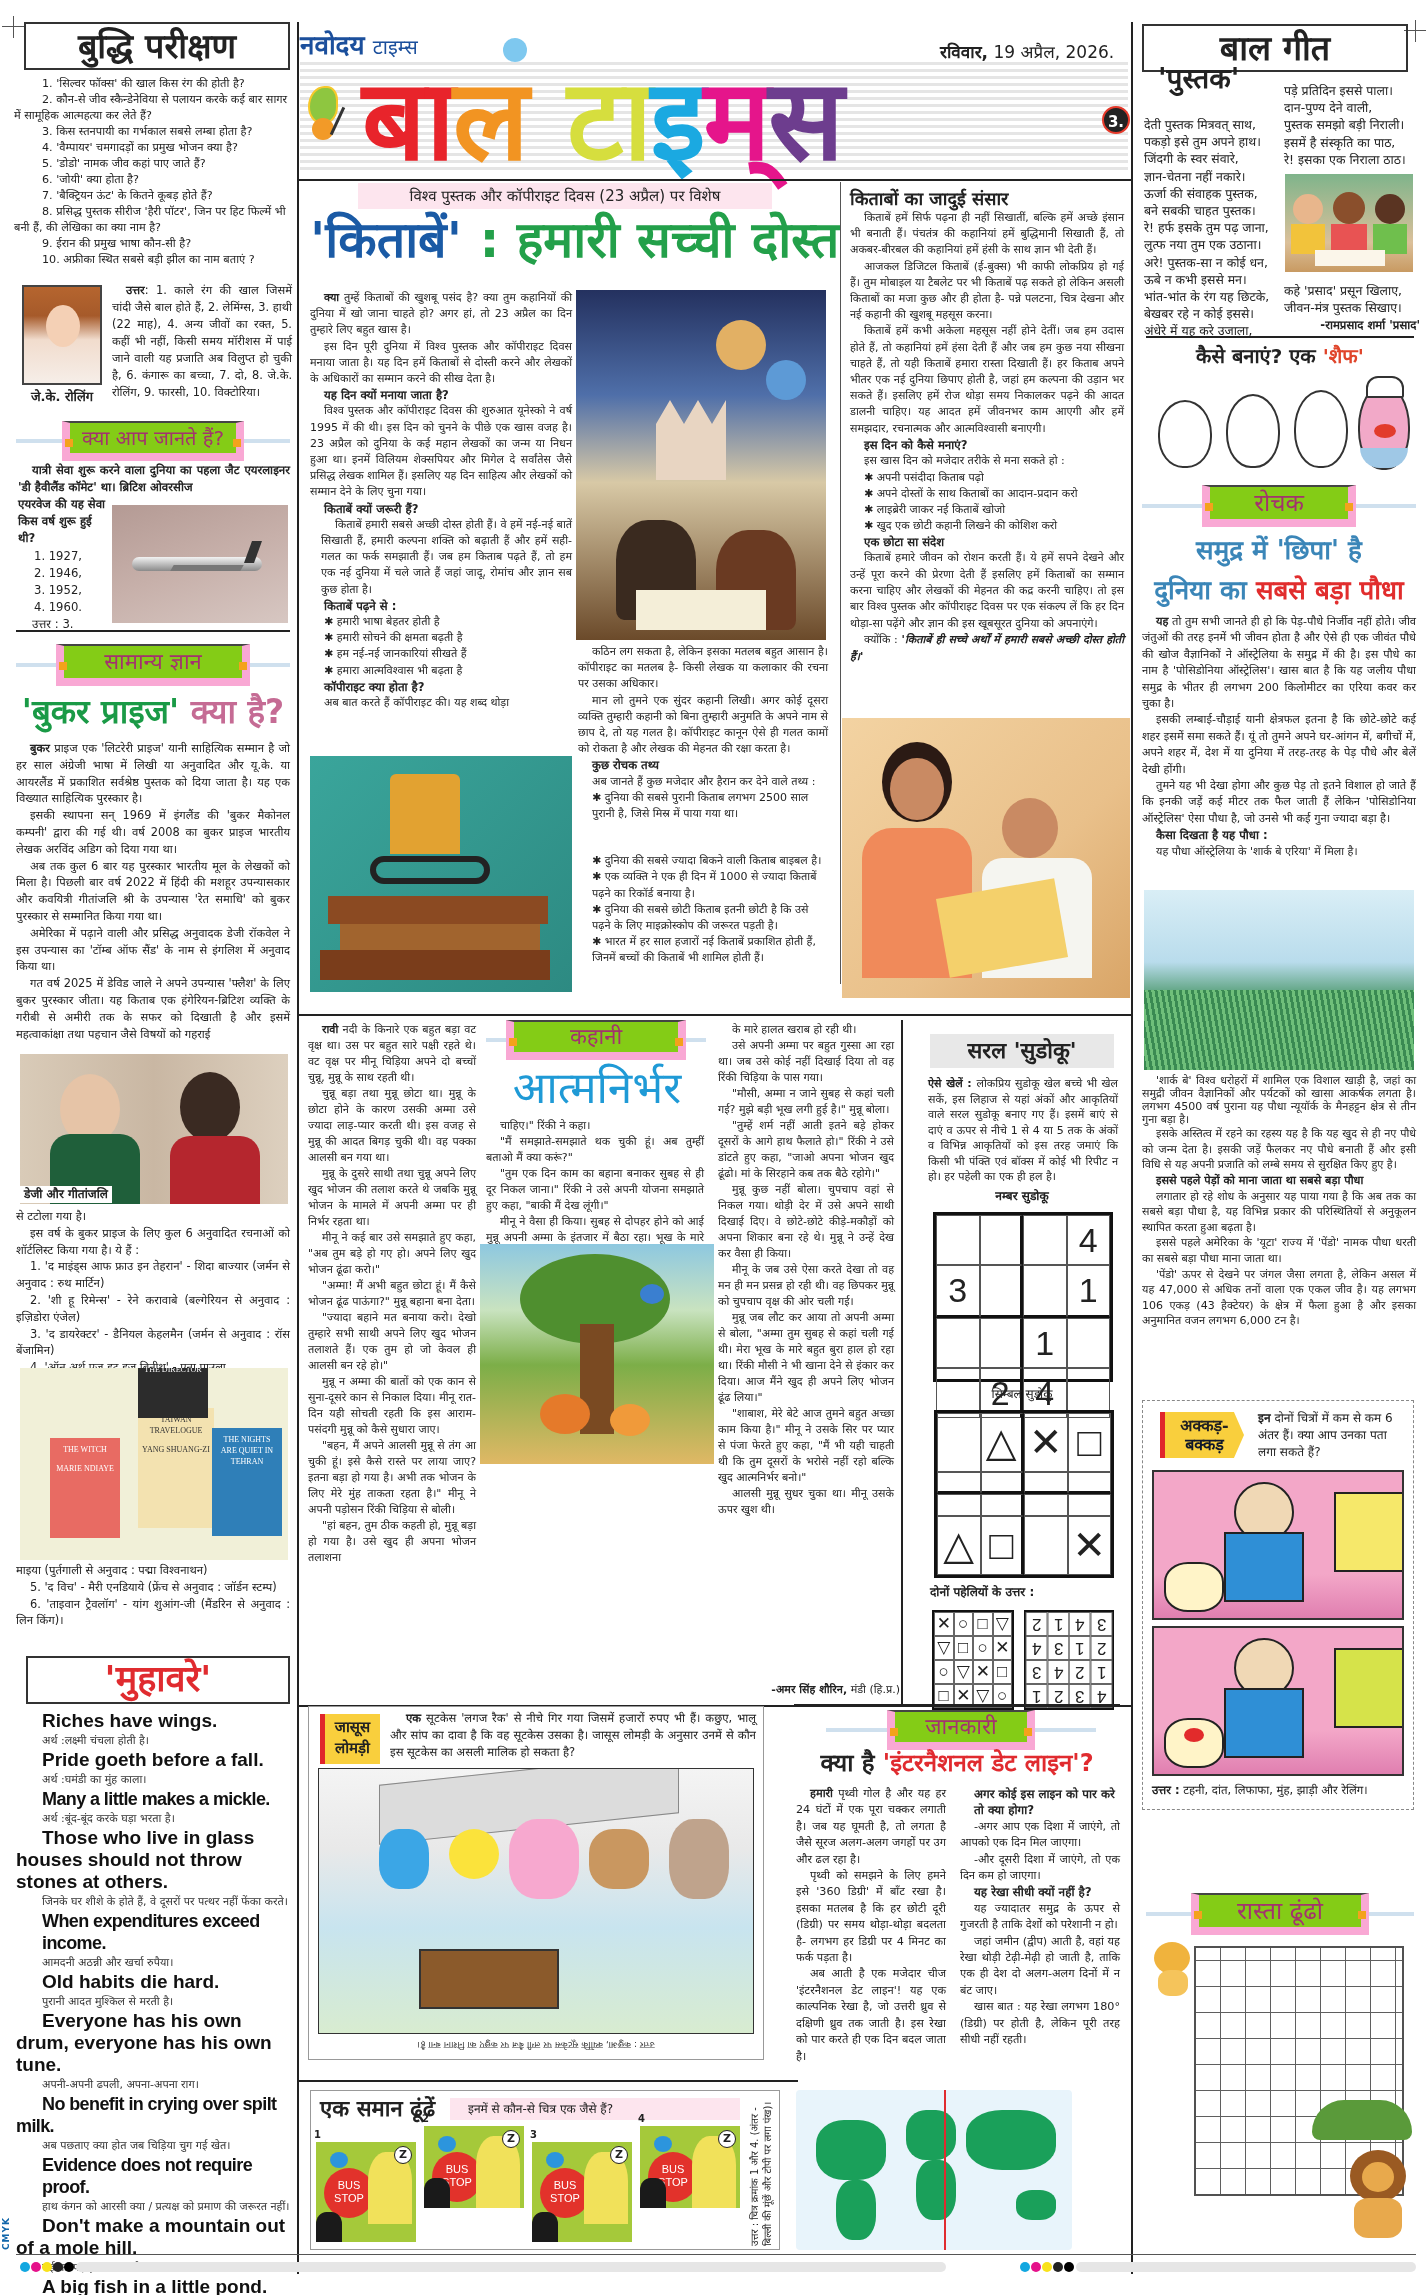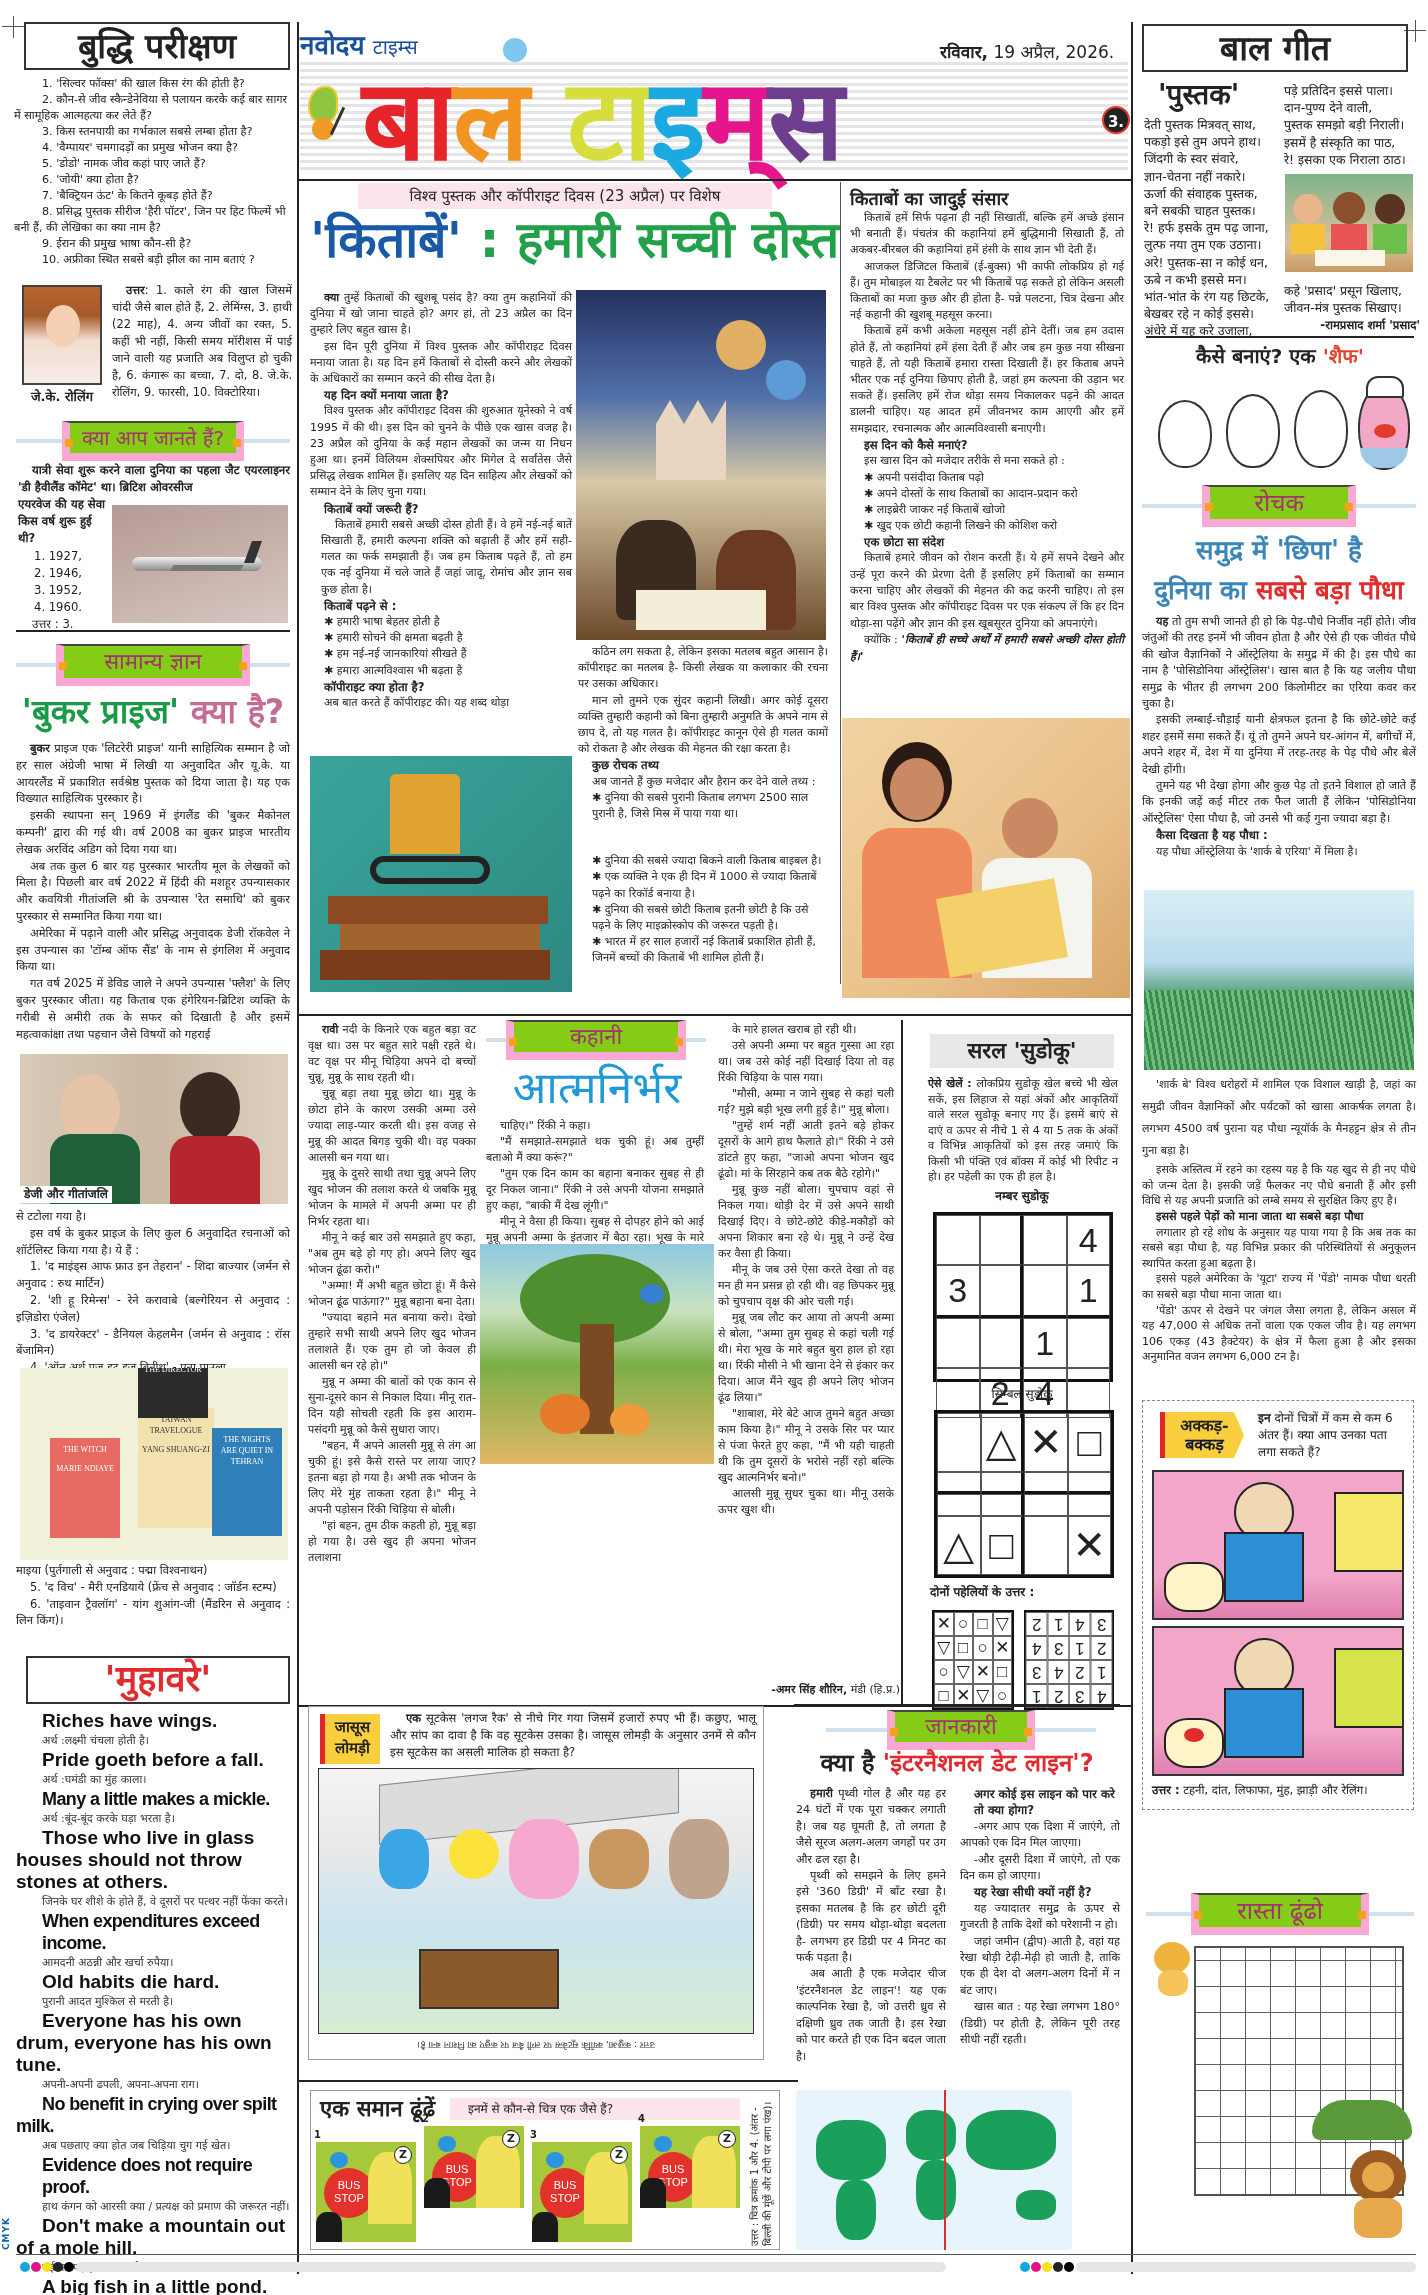--- a/index.html
+++ b/index.html
@@ -279,21 +279,21 @@
 <div class="img" style="left:842px;top:718px;width:288px;height:280px;background:linear-gradient(135deg,#f3d3a2 0%,#e9c08a 60%,#d9a567 100%)">
   <div style="position:absolute;left:40px;top:24px;width:70px;height:80px;border-radius:50%;background:#2b1a14"></div>
   <div style="position:absolute;left:48px;top:40px;width:54px;height:62px;border-radius:50%;background:#c98a63"></div>
   <div style="position:absolute;left:20px;top:110px;width:110px;height:150px;background:#f08a5a;border-radius:30px 30px 0 0"></div>
   <div style="position:absolute;left:160px;top:80px;width:56px;height:60px;border-radius:50%;background:#c98a63"></div>
   <div style="position:absolute;left:140px;top:140px;width:110px;height:120px;background:#f5f5f0;border-radius:20px 20px 0 0"></div>
   <div style="position:absolute;left:100px;top:170px;width:120px;height:80px;background:#f4d06b;transform:rotate(-10deg)"></div>
 </div>
 
 <div class="boxhead" style="left:1142px;top:24px;width:266px;height:48px;font-size:34px;line-height:44px">बाल गीत</div>
-<div class="abs" style="left:1158px;top:78px;font-weight:bold;font-size:28px;line-height:34px">'पुस्तक'</div>
+<div class="abs" style="left:1158px;top:62px;font-weight:bold;font-size:28px;line-height:34px">'पुस्तक'</div>
 <div class="abs poem" style="left:1144px;top:116px;width:140px" id="poemCol1">
     <div>देती पुस्तक मित्रवत् साथ,</div>
     <div>पकड़ो इसे तुम अपने हाथ।</div>
     <div>जिंदगी के स्वर संवारे,</div>
     <div>ज्ञान-चेतना नहीं नकारे।</div>
     <div>ऊर्जा की संवाहक पुस्तक,</div>
     <div>बने सबकी चाहत पुस्तक।</div>
     <div>रे! हर्फ इसके तुम पढ़ जाना,</div>
     <div>लुत्फ नया तुम एक उठाना।</div>
     <div>अरे! पुस्तक-सा न कोई धन,</div>
@@ -352,21 +352,21 @@
     <div class="p" style="font-size: 11.2px; line-height: 16.4px;"><b>यह</b><span> तो तुम सभी जानते ही हो कि पेड़-पौधे निर्जीव नहीं होते। जीव जंतुओं की तरह इनमें भी जीवन होता है और ऐसे ही एक जीवंत पौधे की खोज वैज्ञानिकों ने ऑस्ट्रेलिया के समुद्र में की है। इस पौधे का नाम है 'पोसिडोनिया ऑस्ट्रेलिस'। खास बात है कि यह जलीय पौधा समुद्र के भीतर ही लगभग 200 किलोमीटर का एरिया कवर कर चुका है।</span></div>
     <div class="p" style="font-size: 11.2px; line-height: 16.4px;"><span>इसकी लम्बाई-चौड़ाई यानी क्षेत्रफल इतना है कि छोटे-छोटे कई शहर इसमें समा सकते हैं। यूं तो तुमने अपने घर-आंगन में, बगीचों में, अपने शहर में, देश में या दुनिया में तरह-तरह के पेड़ पौधे और बेलें देखी होंगी।</span></div>
     <div class="p" style="font-size: 11.2px; line-height: 16.4px;"><span>तुमने यह भी देखा होगा और कुछ पेड़ तो इतने विशाल हो जाते हैं कि इनकी जड़ें कई मीटर तक फैल जाती हैं लेकिन 'पोसिडोनिया ऑस्ट्रेलिस' ऐसा पौधा है, जो उनसे भी कई गुना ज्यादा बड़ा है।</span></div>
     <div style="font-weight: bold; padding-left: 14px; font-size: 11.6px;">कैसा दिखता है यह पौधा :</div>
     <div class="p">यह पौधा ऑस्ट्रेलिया के 'शार्क बे एरिया' में मिला है।</div>
   </div>
 <div class="img" style="left:1144px;top:890px;width:270px;height:180px;background:linear-gradient(180deg,#d9eef6 0%,#b9dcec 40%,#4f9a6e 60%,#2f7a4c 100%)">
   <div style="position:absolute;left:0;bottom:0;width:100%;height:80px;background:repeating-linear-gradient(80deg,#3a8a52 0 3px,#6fbf7a 3px 6px)"></div>
 </div>
 <div class="abs" style="left:1142px;top:1074px;width:274px" id="rochakBody2">
-    <div class="p" style="line-height: 22px;">'शार्क बे' विश्व धरोहरों में शामिल एक विशाल खाड़ी है, जहां का समुद्री जीवन वैज्ञानिकों और पर्यटकों को खासा आकर्षक लगता है। लगभग 4500 वर्ष पुराना यह पौधा न्यूयॉर्क के मैनहट्टन क्षेत्र से तीन गुना बड़ा है।</div>
+    <div class="p" style="line-height: 13px;">'शार्क बे' विश्व धरोहरों में शामिल एक विशाल खाड़ी है, जहां का समुद्री जीवन वैज्ञानिकों और पर्यटकों को खासा आकर्षक लगता है। लगभग 4500 वर्ष पुराना यह पौधा न्यूयॉर्क के मैनहट्टन क्षेत्र से तीन गुना बड़ा है।</div>
     <div class="p" style="line-height: 15.6px;">इसके अस्तित्व में रहने का रहस्य यह है कि यह खुद से ही नए पौधे को जन्म देता है। इसकी जड़ें फैलकर नए पौधे बनाती हैं और इसी विधि से यह अपनी प्रजाति को लम्बे समय से सुरक्षित किए हुए है।</div>
     <div style="font-weight: bold; padding-left: 14px; font-size: 11.2px;">इससे पहले पेड़ों को माना जाता था सबसे बड़ा पौधा</div>
     <div class="p" style="line-height: 15.6px;">लगातार हो रहे शोध के अनुसार यह पाया गया है कि अब तक का सबसे बड़ा पौधा है, यह विभिन्न प्रकार की परिस्थितियों से अनुकूलन स्थापित करता हुआ बढ़ता है।</div>
     <div class="p" style="line-height: 15.6px;">इससे पहले अमेरिका के 'यूटा' राज्य में 'पेंडो' नामक पौधा धरती का सबसे बड़ा पौधा माना जाता था।</div>
     <div class="p" style="line-height: 15.6px;">'पेंडो' ऊपर से देखने पर जंगल जैसा लगता है, लेकिन असल में यह 47,000 से अधिक तनों वाला एक एकल जीव है। यह लगभग 106 एकड़ (43 हैक्टेयर) के क्षेत्र में फैला हुआ है और इसका अनुमानित वजन लगभग 6,000 टन है।</div>
   </div>
 
 <div class="abs" style="left:1142px;top:1400px;width:272px;height:410px;border:1px dashed #888"></div>
 <div class="abs" style="left:1160px;top:1412px;width:84px;height:46px;background:#f9cf3d;border-left:5px solid #e0252b;text-align:center;font-weight:bold;font-size:16px;line-height:19px;padding-top:4px;clip-path:polygon(0 0,88% 0,100% 50%,88% 100%,0 100%)">
   <div>अक्कड़-</div>

